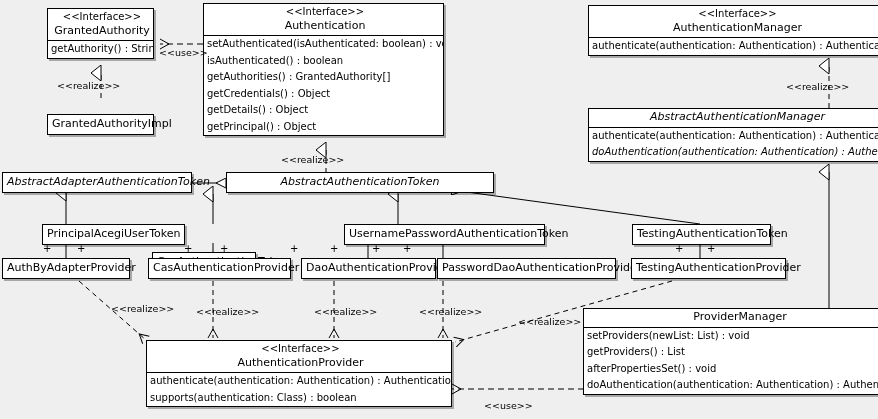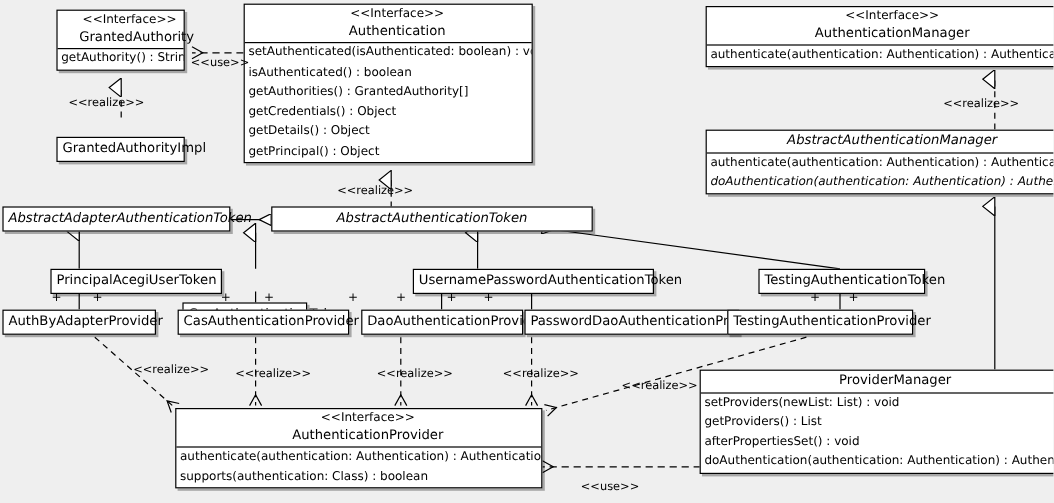--- a/index.html
+++ b/index.html
@@ -22,21 +22,21 @@
   
   .umlbox {
     position: absolute;
     box-sizing: border-box;
     background: #ffffff;
     border: 1px solid #000000;
     box-shadow: 2px 2px 0 rgba(0,0,0,0.30);
     z-index: 5;
   }
   .umlbox .hdr {
-    padding: 1px 3px 2px 18px;
+    padding: 1px 3px 2px 6px;
     text-align: center;
     line-height: 1.35;
   }
   .umlbox .stereo {
     display: block;
     font-size: 10px;
     color: #000;
     white-space: nowrap;
   }
   .umlbox .cname {
@@ -273,21 +273,21 @@
       <span class="cname">DaoAuthenticationProvider</span>
     </div>
   </div>
 
   <div class="umlbox simple" style="left:437px; top:258px; width:179px;">
     <div class="hdr">
       <span class="cname">PasswordDaoAuthenticationProvider</span>
     </div>
   </div>
 
-  <div class="umlbox simple" style="left:606px; top:258px; width:155px;">
+  <div class="umlbox simple" style="left:631px; top:258px; width:155px;">
     <div class="hdr">
       <span class="cname">TestingAuthenticationProvider</span>
     </div>
   </div>
 
   <div class="umlbox" style="left:146px; top:340px; width:306px;">
     <div class="hdr">
       <span class="stereo">&lt;&lt;Interface&gt;&gt;</span>
       <span class="cname">AuthenticationProvider</span>
     </div>

